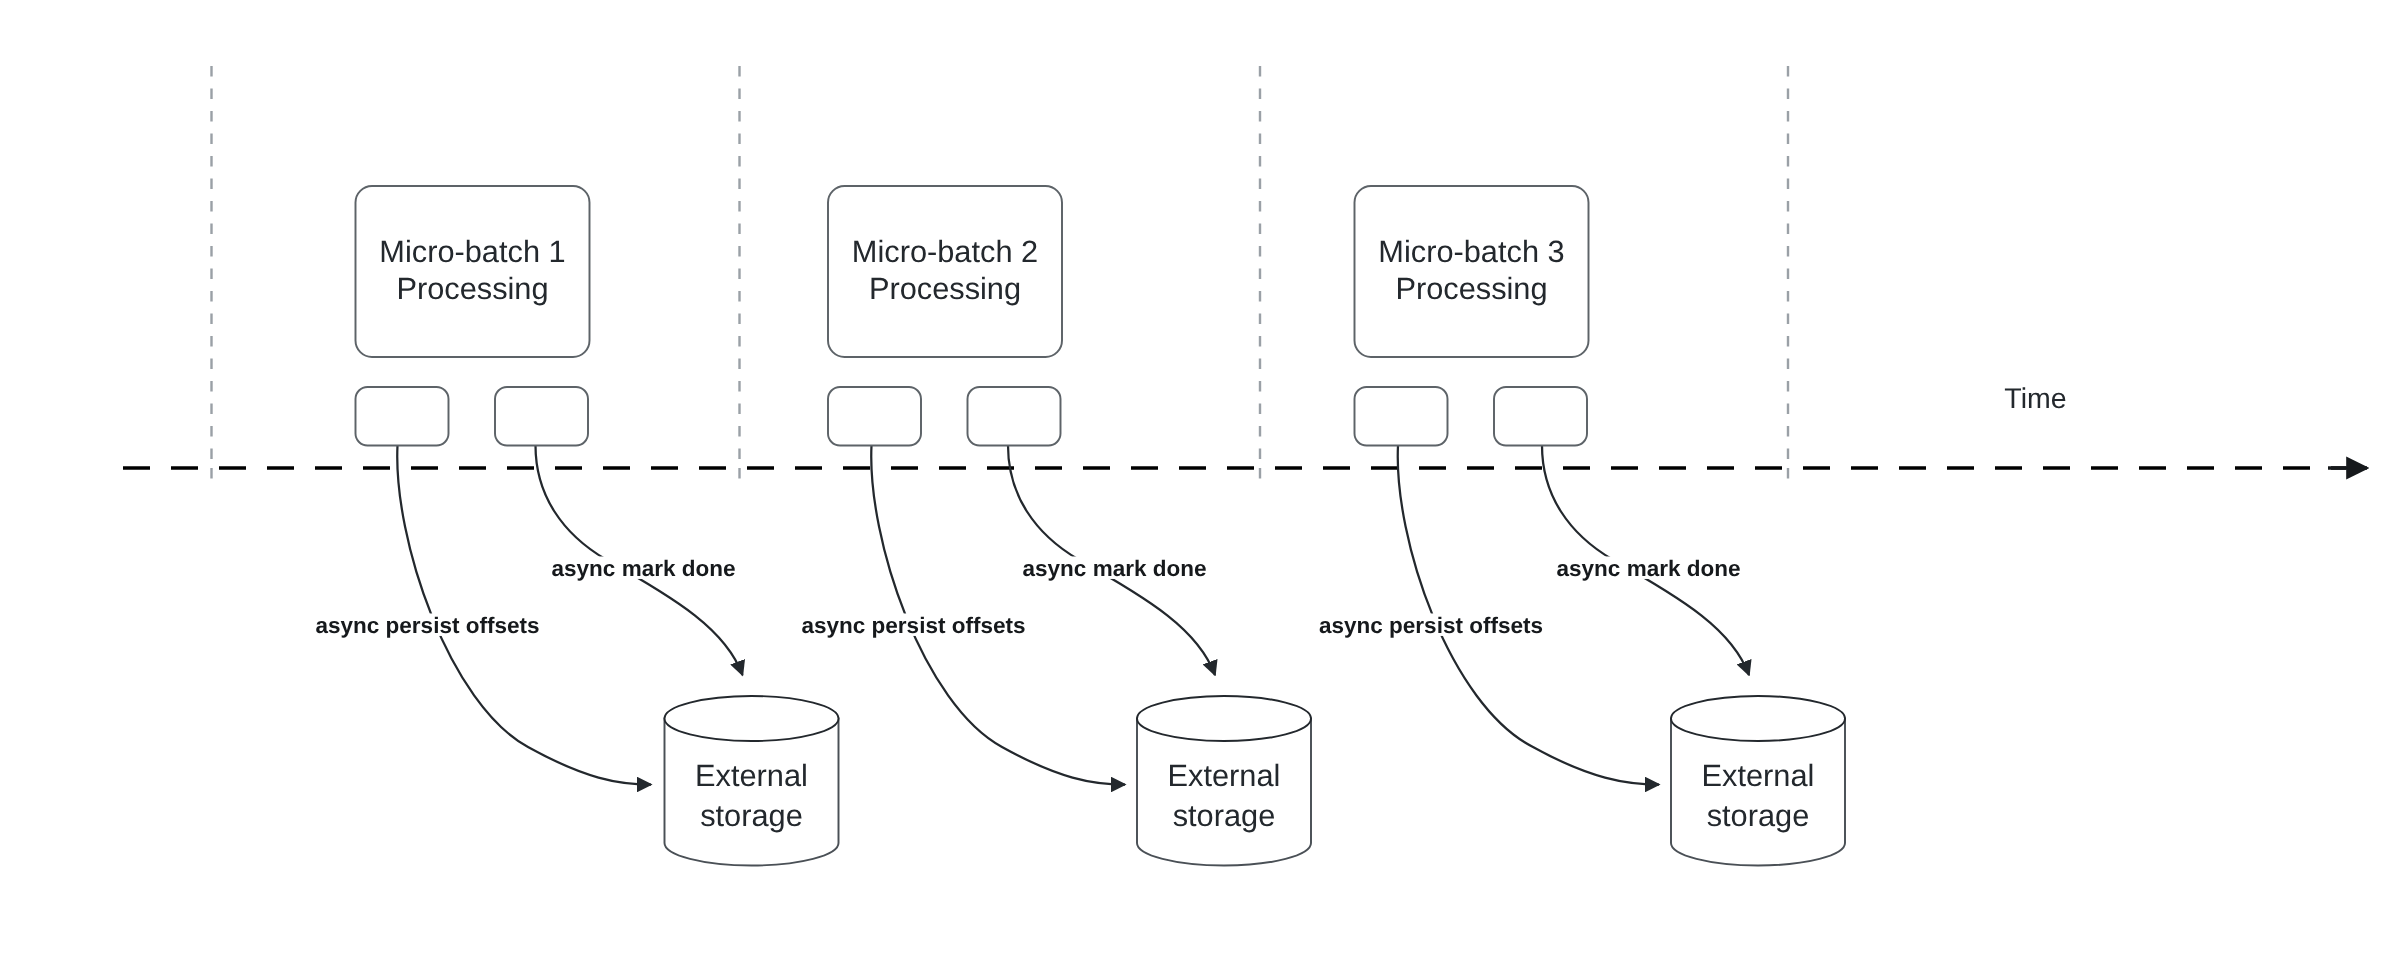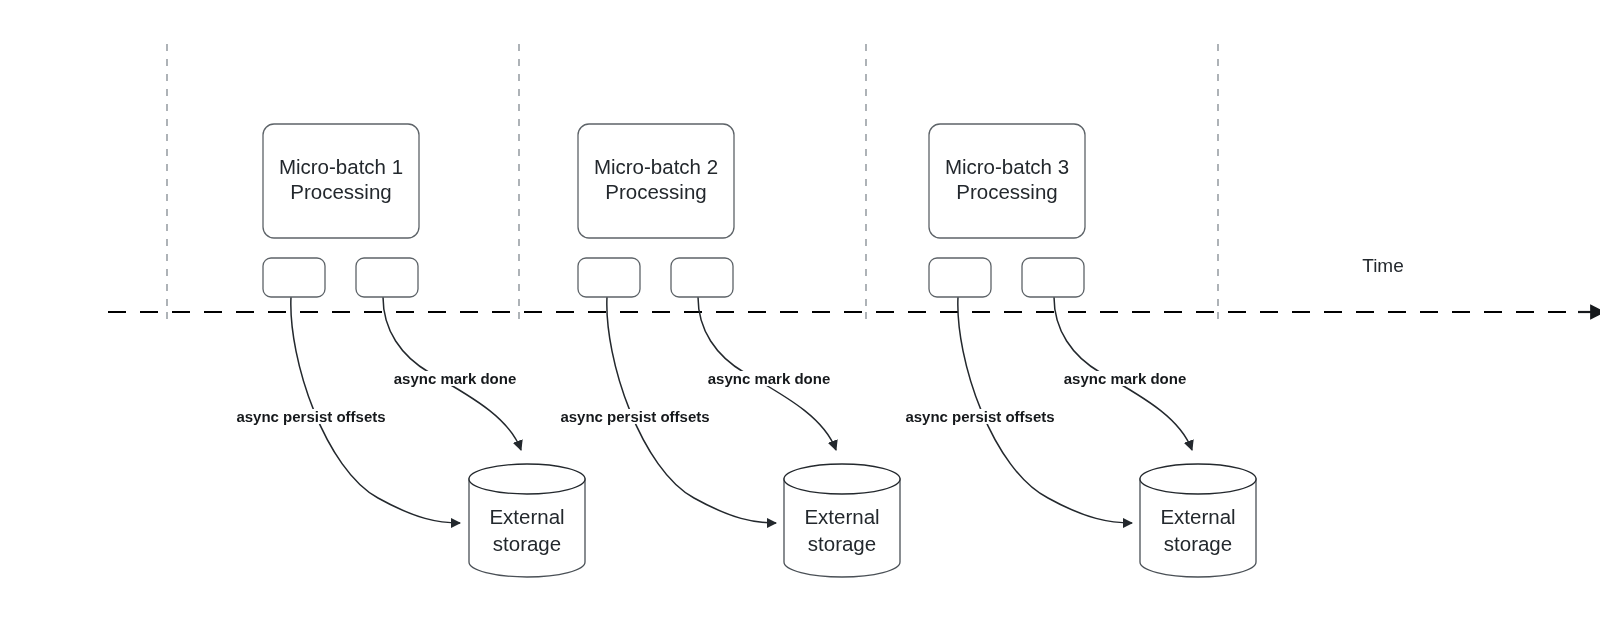--- a/index.html
+++ b/index.html
@@ -11,21 +11,20 @@
     width: 1600px;
     height: 642px;
     font-family: "Liberation Sans", sans-serif;
     overflow: hidden;
   }
   #canvas {
     position: relative;
     width: 1288px;
     height: 642px;
     background: #ffffff;
-    margin-left: 26px;
   }
   svg#diagram {
     position: absolute;
     left: 0;
     top: 0;
     width: 1600px;
     height: 642px;
   }
   .node-stroke {
     fill: #ffffff;

